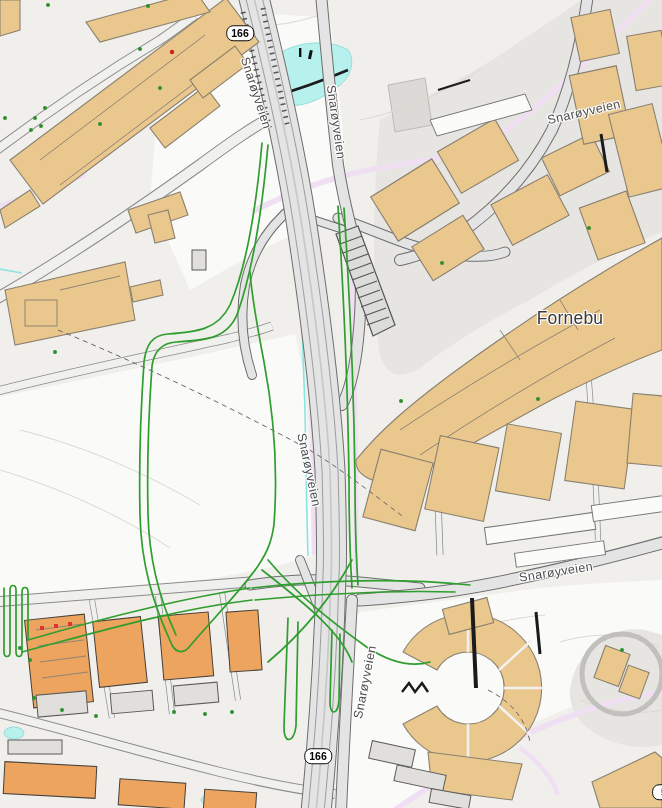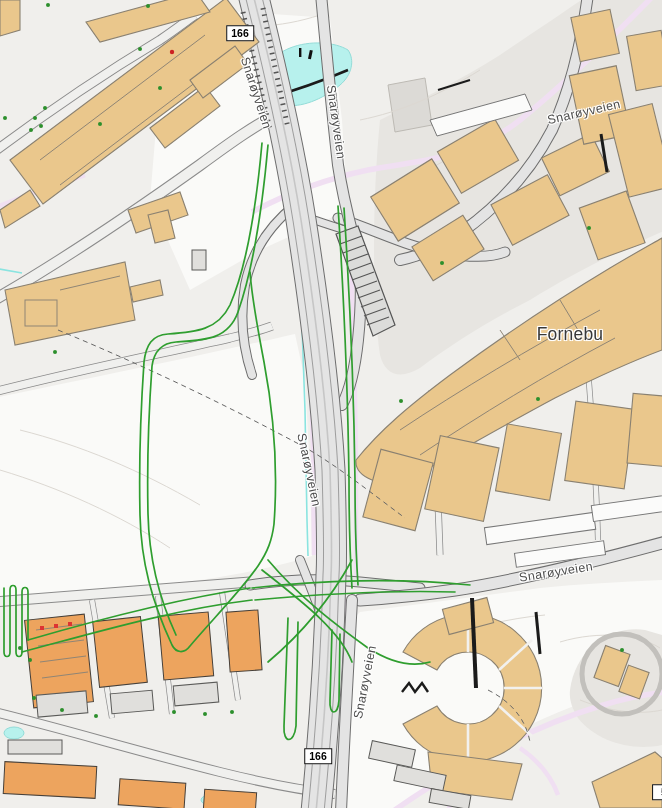--- a/index.html
+++ b/index.html
@@ -33,23 +33,23 @@
   .bgray{fill:#e0dfdc;stroke:#5a5a58;stroke-width:1;}
   .inner{fill:none;stroke:#8f8575;stroke-width:1;}
   .wall{fill:none;stroke:#1b1b1b;stroke-linecap:butt;}
   .dash{fill:none;stroke:#666;stroke-width:1;stroke-dasharray:5 4;}
   .green{fill:none;stroke:var(--green);stroke-width:1.7;stroke-linejoin:round;stroke-linecap:round;}
   .tree{fill:#2c8f2c;}
   .hatch{stroke:#555;stroke-width:1.2;}
   .lbl{position:absolute;transform:translate(-50%,-50%);white-space:nowrap;
     color:var(--label);font-size:12.5px;letter-spacing:.4px;
     text-shadow:-1px -1px 0 #fff,1px -1px 0 #fff,-1px 1px 0 #fff,1px 1px 0 #fff,0 0 3px #fff;}
-  .lbl.place{font-size:17.5px;color:#383838;letter-spacing:.2px;margin-top:16px;}
+  .lbl.place{font-size:17.5px;color:#383838;letter-spacing:.2px;}
   .badge{position:absolute;transform:translate(-50%,-50%);background:#fff;border:1.4px solid #0c0c0c;
-    border-radius:0;color:#000;font-weight:bold;font-size:10.5px;line-height:1;padding:1.5px 4px;}
+    border-radius:7px;color:#000;font-weight:bold;font-size:10.5px;line-height:1;padding:1.5px 4px;}
 </style>
 </head>
 <body>
 
 <div class="map-root">
 <svg width="662" height="808" viewBox="0 0 662 808">
 
   <g>
     <polygon class="zone-white" points="185,8 330,18 342,120 348,210 260,250 190,290 150,200 160,80"></polygon>
     <path class="zone-white" d="M-6,398 C80,380 170,362 250,344 C270,340 285,336 295,334 L305,380 310,470 312,556 C280,566 240,574 200,580 C140,588 60,596 -6,604 Z"></path>

